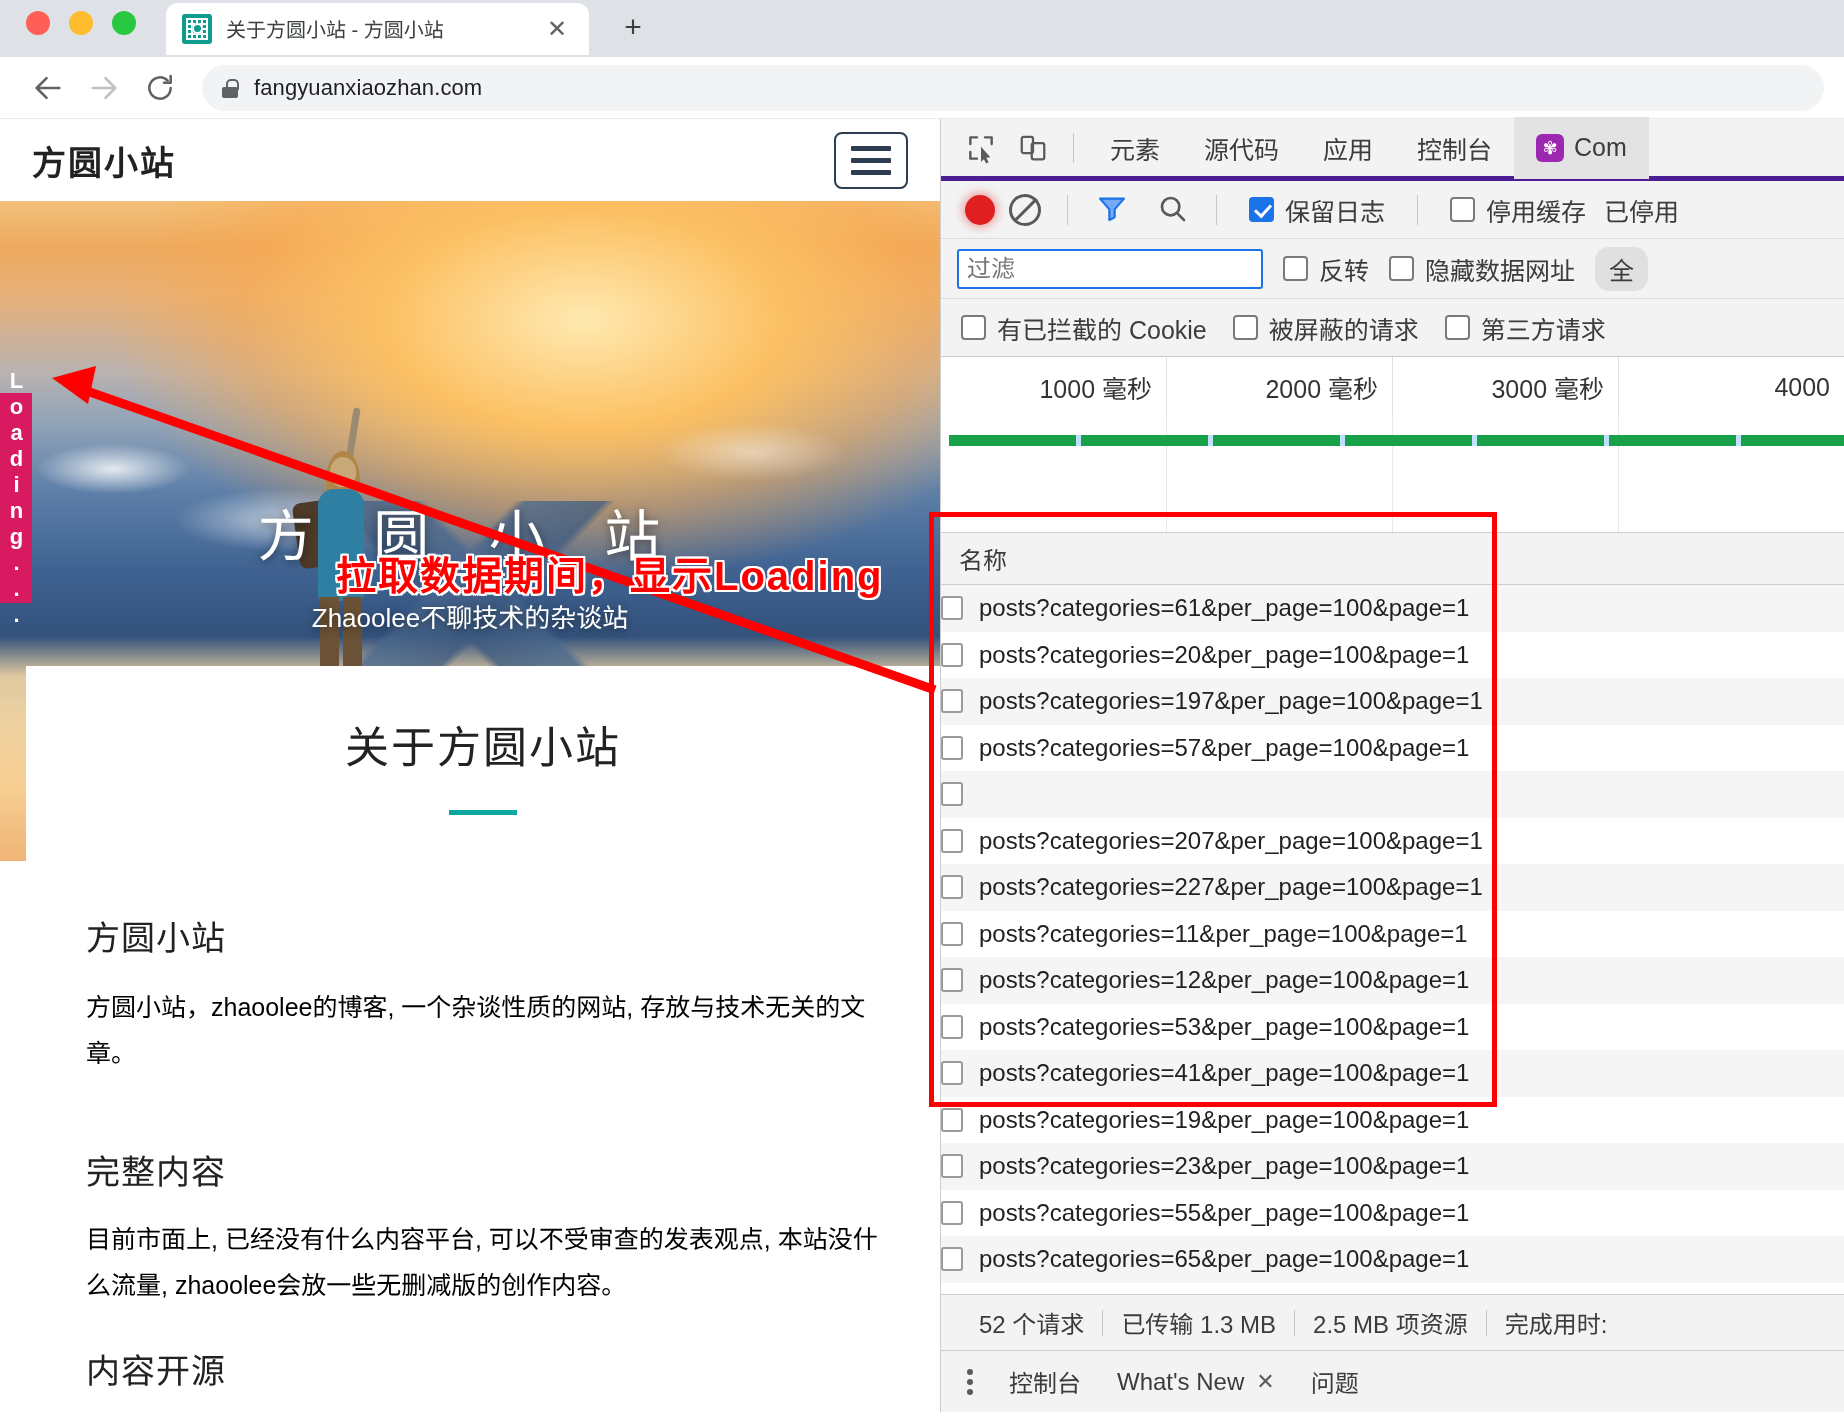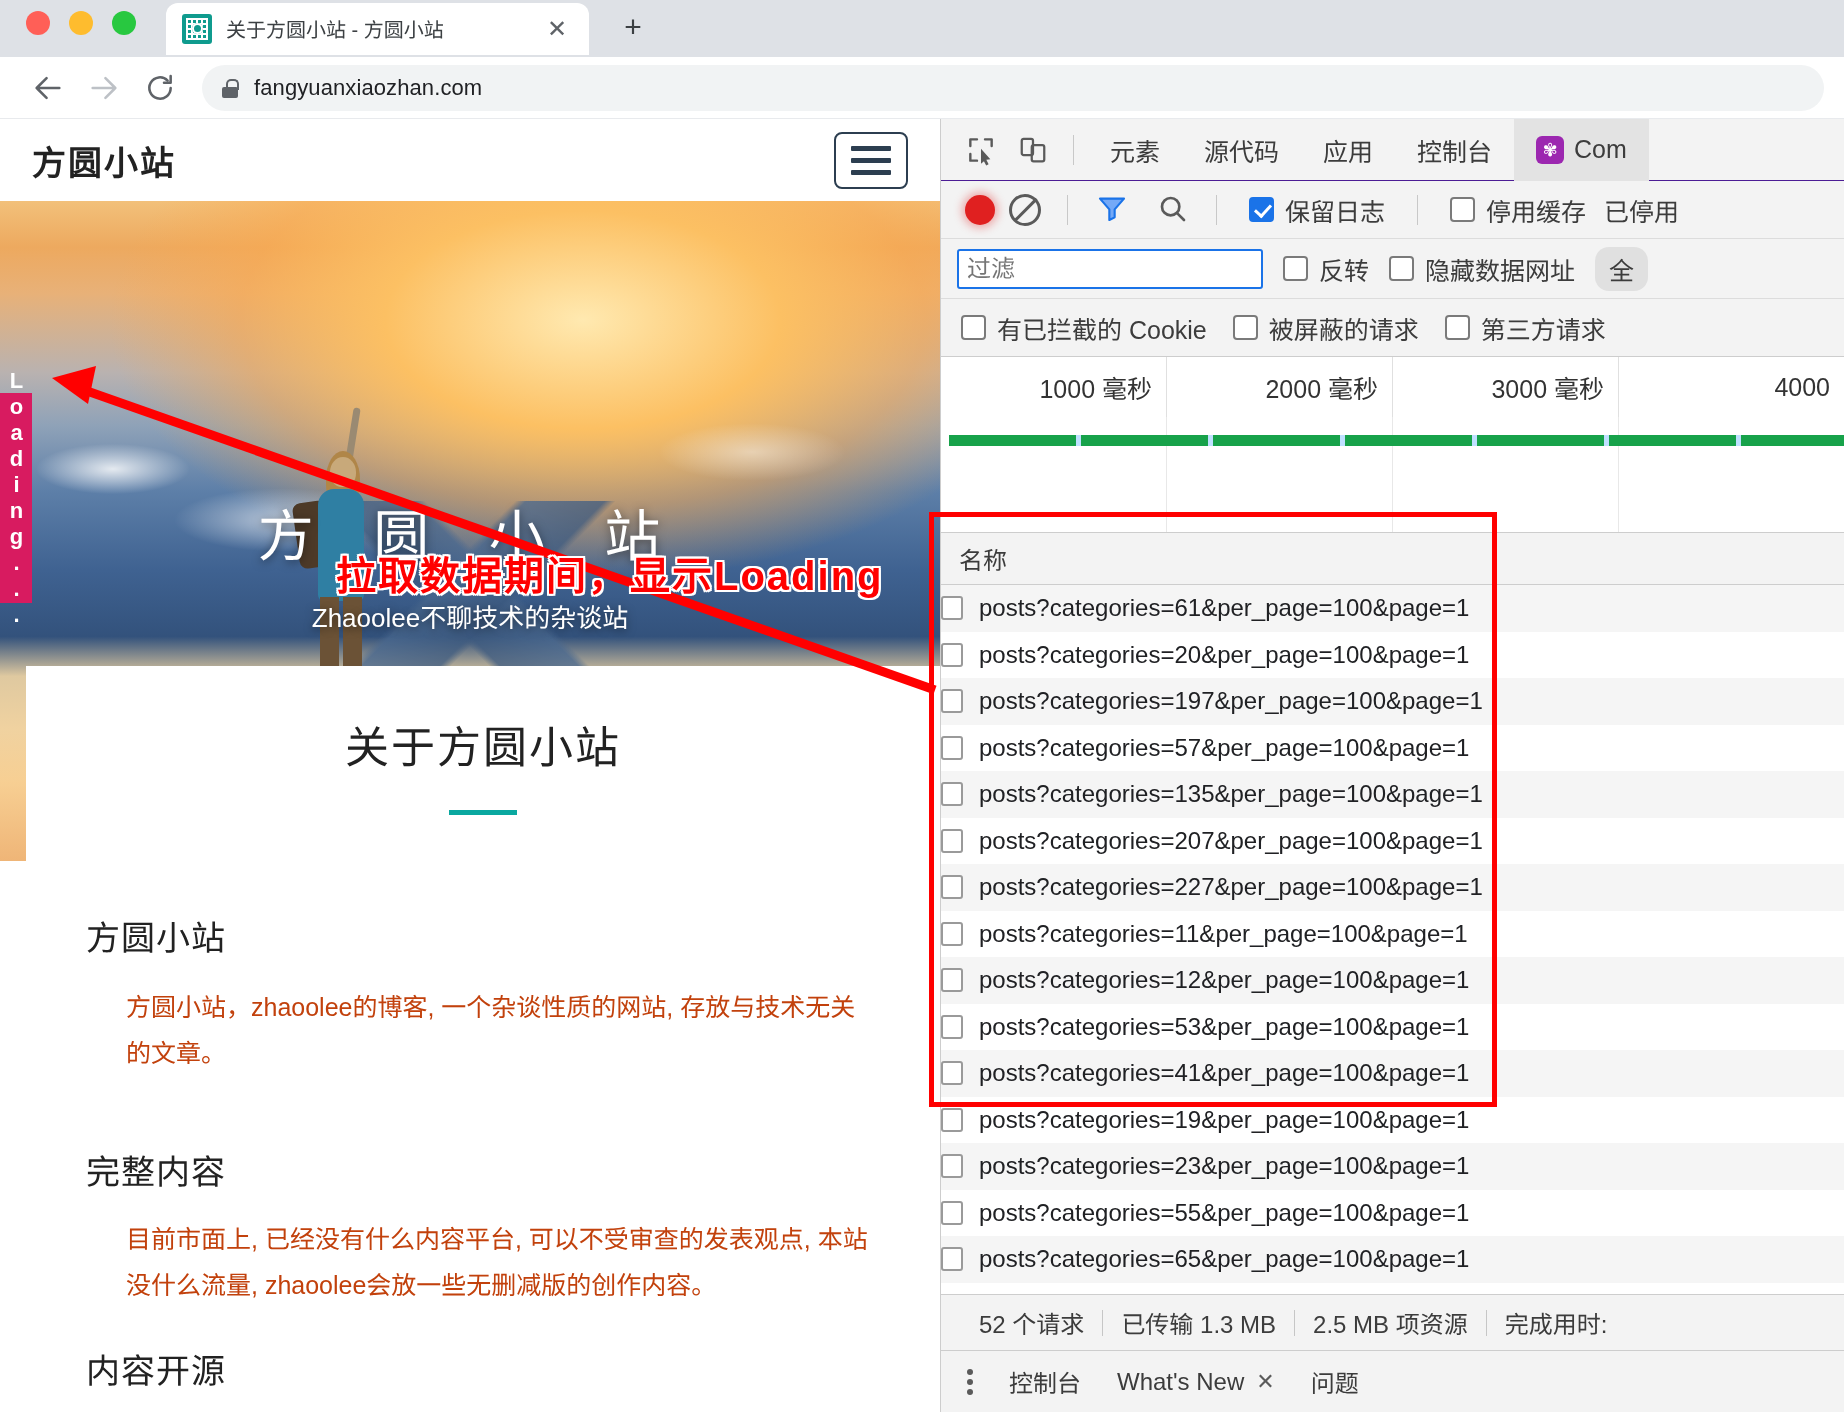--- a/index.html
+++ b/index.html
@@ -187,27 +187,27 @@
   .article {
     position: absolute; left: 26px; top: 547px; right: 0; bottom: 0;
     background: #fff; padding: 46px 60px 0 60px; overflow: hidden;
   }
   .article h1 {
     font-size: 44px; font-weight: 400; color: #222; text-align: center; letter-spacing: 2px;
     margin-bottom: 34px;
   }
   .article .accent { width: 68px; height: 5px; background: #0aa8a0; margin: 0 auto 96px auto; }
   .article h2 { font-size: 34px; font-weight: 500; color: #222; margin-bottom: 24px; letter-spacing: 1px; }
-  .article p { font-size: 25px; line-height: 1.85; color: #c2410c; margin-bottom: 68px; margin-left: 40px; }
+  .article p { font-size: 25px; line-height: 1.85; color: #000000; margin-bottom: 68px; }
   .article h2.tight { margin-bottom: 22px; }
   .article p.tight { margin-bottom: 36px; }
 
   
   .dt-tabs {
-    height: 62px; background: #f3f3f3; border-bottom: 1px solid #4c1d95;
+    height: 62px; background: #f3f3f3; border-bottom: 5px solid #4c1d95;
     display: flex; align-items: center; padding-left: 14px; gap: 0;
   }
   .dt-iconbtn {
     width: 52px; height: 52px; display: flex; align-items: center; justify-content: center;
     color: #5a5a5a;
   }
   .dt-sep { width: 1px; height: 30px; background: #c8c8c8; margin: 0 14px; }
   .dt-tab {
     padding: 0 22px; height: 62px; display: flex; align-items: center;
     font-size: 25px; color: #3c3c3c; white-space: nowrap;
@@ -538,21 +538,20 @@
           <div class="req-row">
             <span class="req-cb"></span>
             <span>posts?categories=197&amp;per_page=100&amp;page=1</span>
           </div>
           <div class="req-row">
             <span class="req-cb"></span>
             <span>posts?categories=57&amp;per_page=100&amp;page=1</span>
           </div>
           <div class="req-row">
             <span class="req-cb"></span>
-            <span>posts?categories=135&amp;per_page=100&amp;page=1</span>
           </div>
           <div class="req-row">
             <span class="req-cb"></span>
             <span>posts?categories=207&amp;per_page=100&amp;page=1</span>
           </div>
           <div class="req-row">
             <span class="req-cb"></span>
             <span>posts?categories=227&amp;per_page=100&amp;page=1</span>
           </div>
           <div class="req-row">

